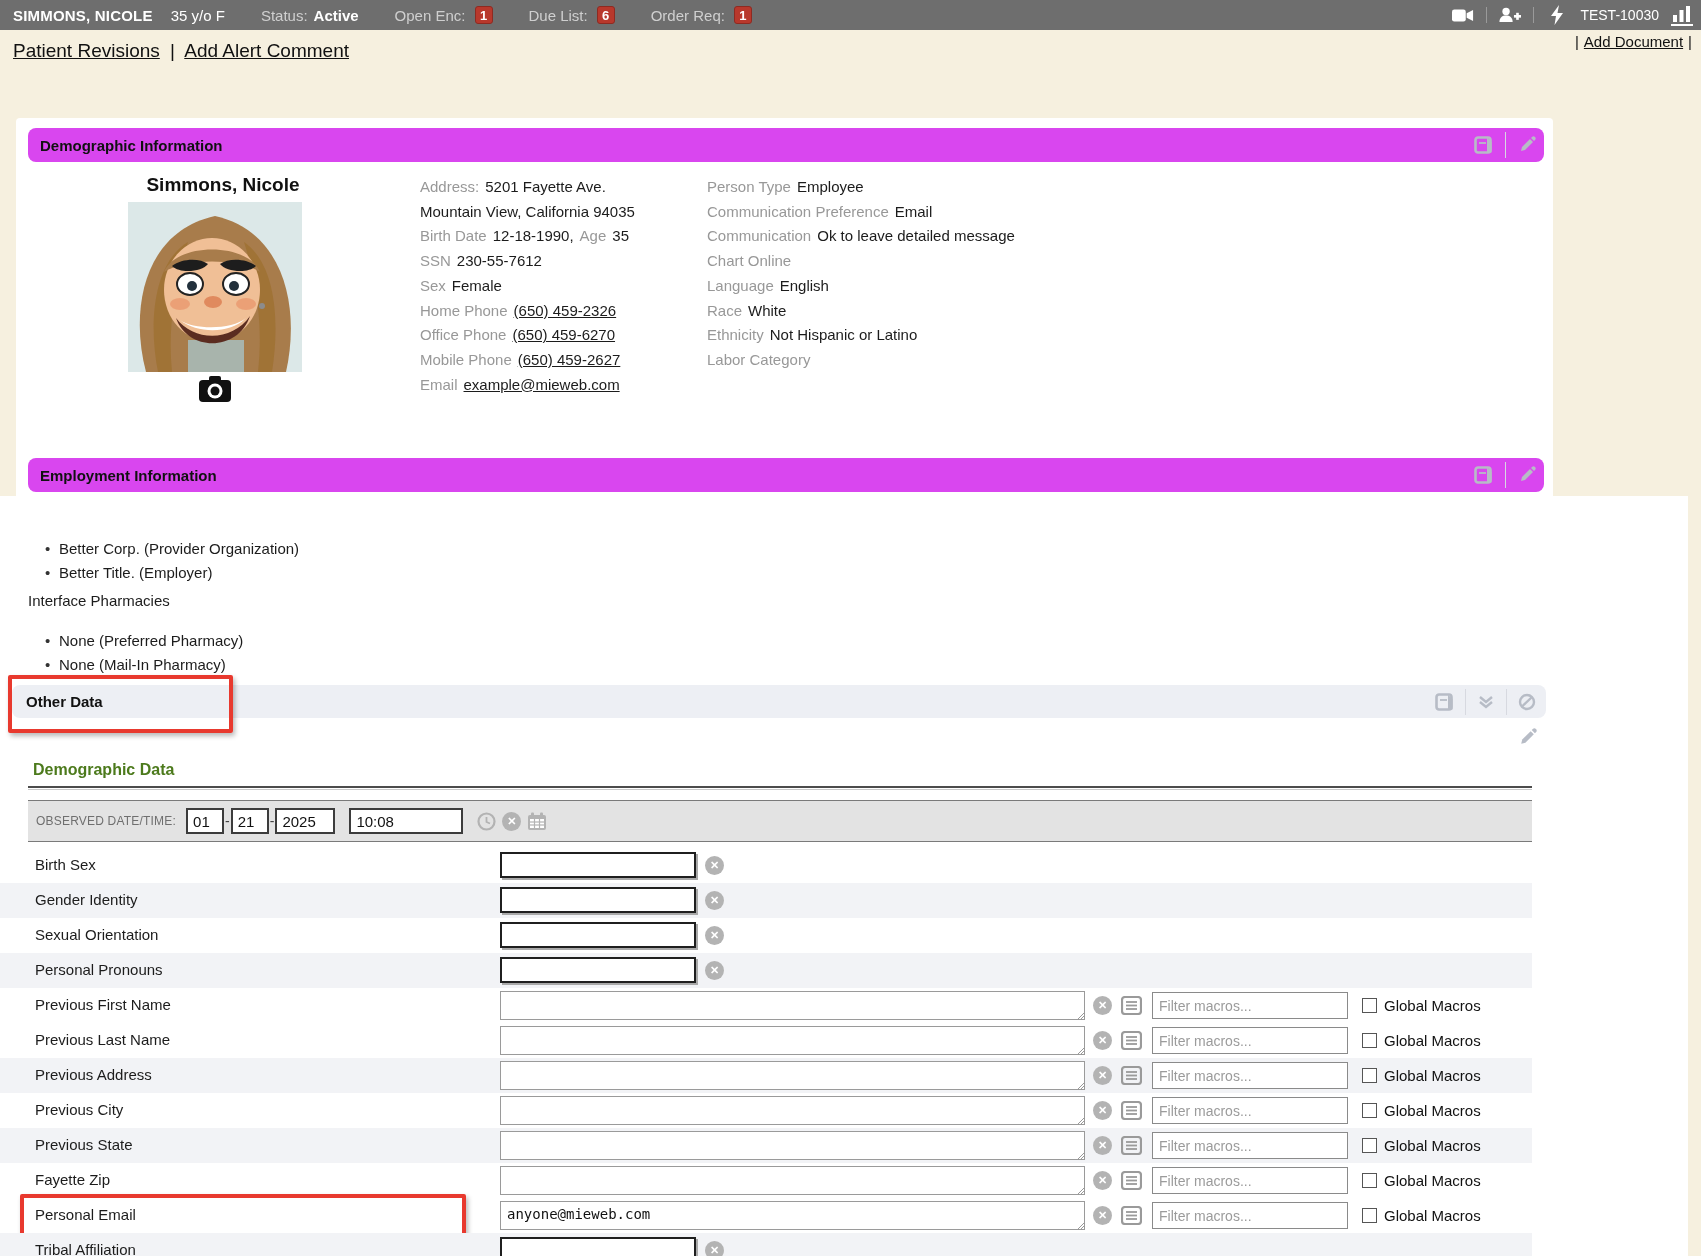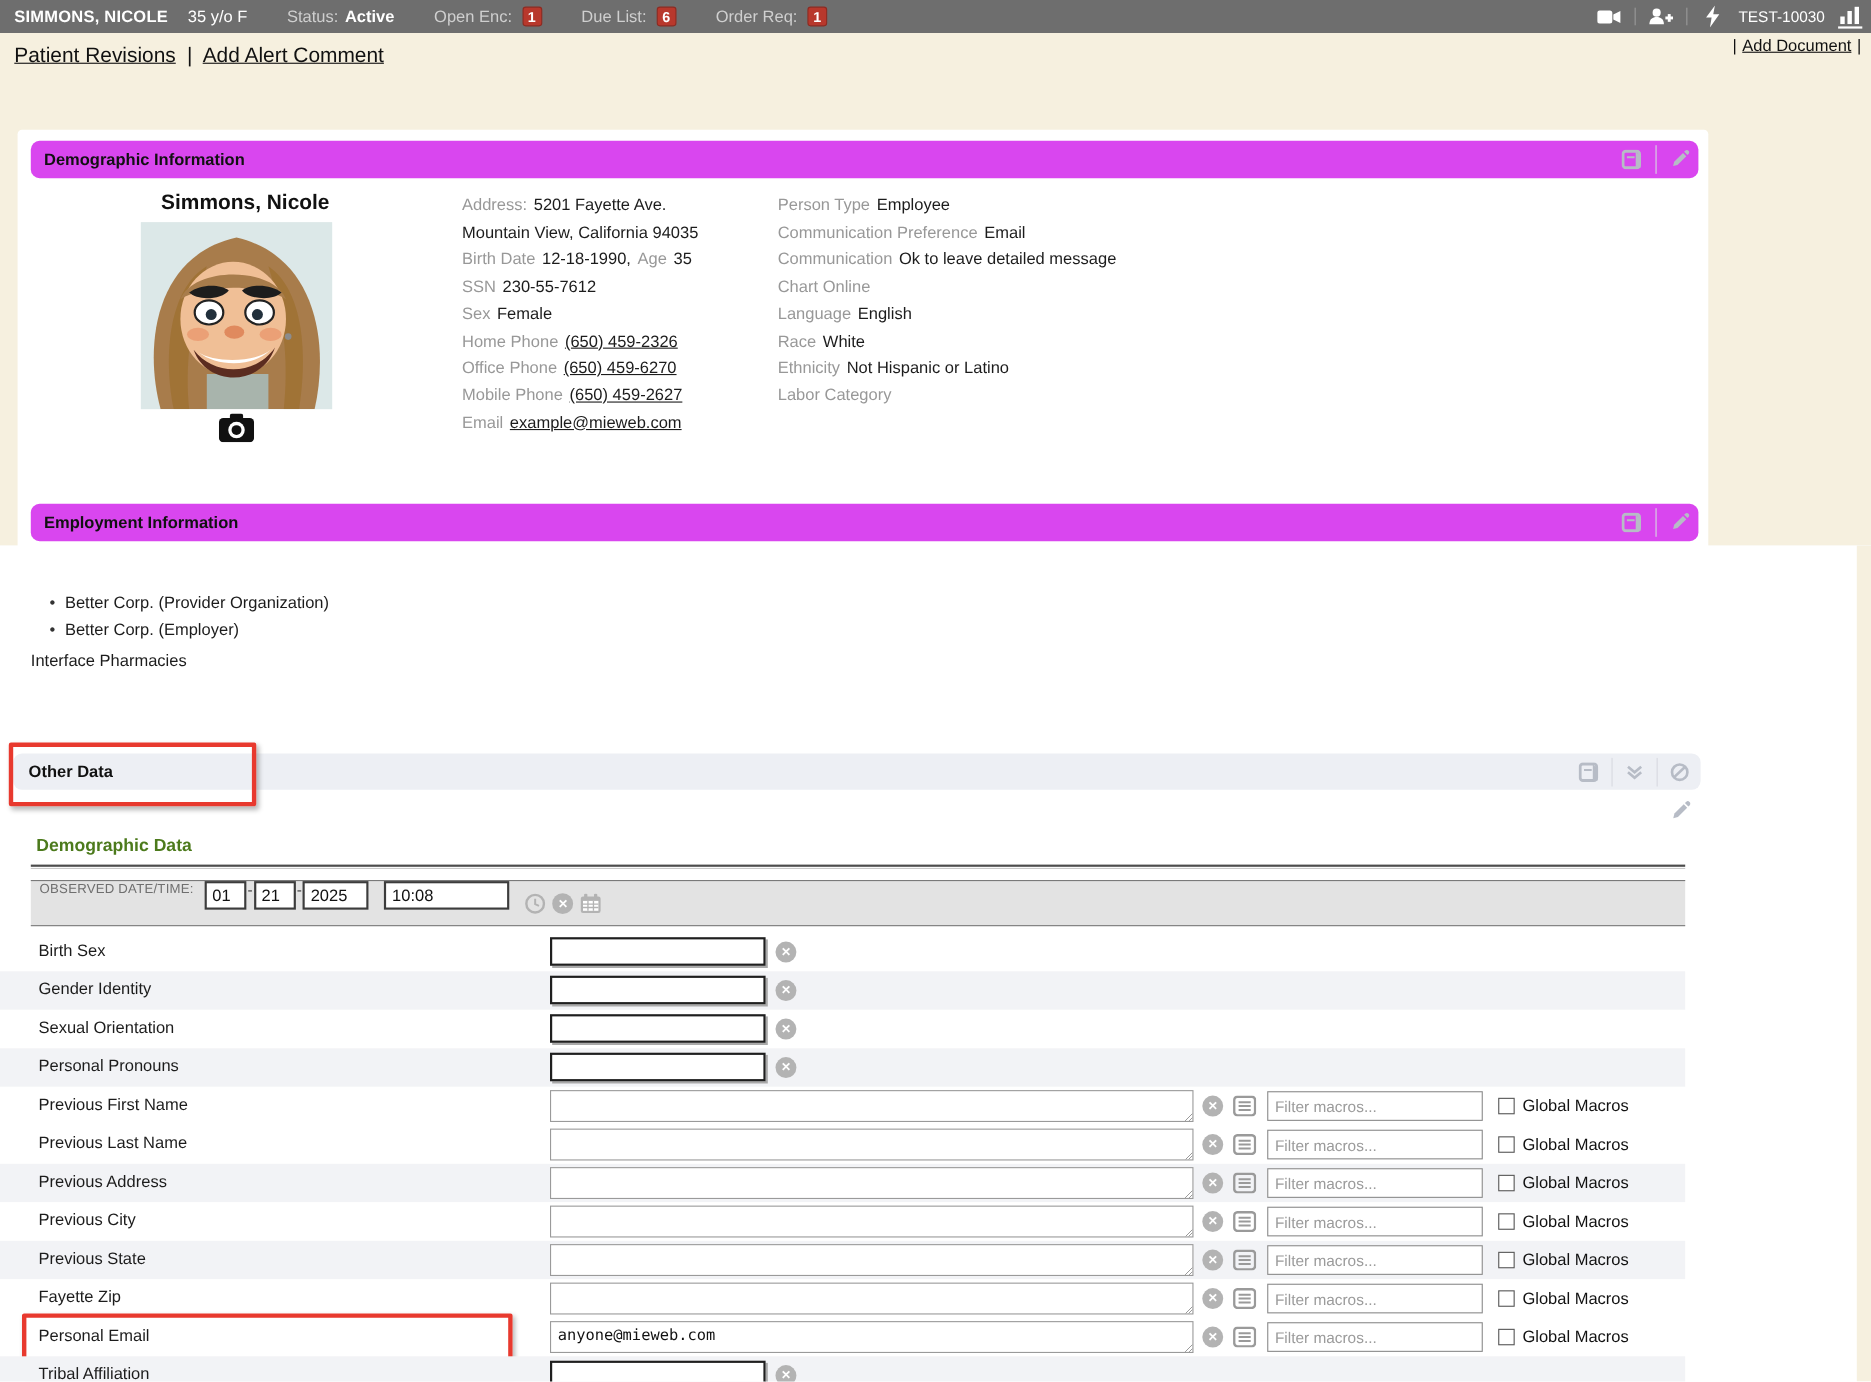--- a/index.html
+++ b/index.html
@@ -81,21 +81,21 @@
              pointer-events:none; z-index:30; }
   .other-ann { left:8px; top:179px; width:225px; height:58px; }
 
   .pencil-solo { position:absolute; left:1516px; top:230px; }
 
   .green-title { position:absolute; left:33px; top:265px; font-size:16px; font-weight:bold; color:#4c7a1c; }
   .dbl-rule { position:absolute; left:28px; top:290px; width:1504px; height:4px;
               border-top:2px solid #4c4c4c; border-bottom:1px solid #c9c9c9; }
 
   .obs-band { position:absolute; left:28px; top:304px; width:1504px; height:42px; background:#e3e3e3;
-              border-top:1px solid #7a7a7a; border-bottom:1px solid #7a7a7a; display:flex; }
+              border-top:1px solid #7a7a7a; border-bottom:1px solid #7a7a7a; display:flex; align-items:center; }
   .obs-label { font-size:12px; color:#6f6f6f; margin-left:8px; margin-right:10px; letter-spacing:.2px; }
   .obs-input { height:26px; border:2px solid #3c3c3c; background:#fff; font-size:15px; font-family:"Liberation Sans",sans-serif;
                padding-left:5px; color:#111; }
   .obs-mm, .obs-dd { width:38px; }
   .obs-yy { width:60px; margin-right:14px; }
   .obs-time { width:114px; }
   .obs-sep { font-size:14px; color:#444; margin:0 1px; }
   .obs-icons { display:flex; align-items:center; gap:5px; margin-left:12px; }
 
   .form-rows { position:absolute; left:0; top:352px; width:1701px; }
@@ -338,25 +338,30 @@
       <div class="seam-rect" style="left:404px; top:382px; width:110px; height:26px;"></div>
     </div>
   </div>
 
   <div class="lower">
     <div class="beige-strip"></div>
 
     <ul class="bullets blist1">
 
     <li>Better Corp. (Provider Organization)</li>
-        <li>Better Corp. (Employer)</li>
+        <li>Better Title. (Employer)</li>
       </ul>
 
     <div class="pharm-head">Interface Pharmacies</div>
 
+    <ul class="bullets blist2">
+
+    <li>None (Preferred Pharmacy)</li>
+        <li>None (Mail-In Pharmacy)</li>
+      </ul>
 
     <div class="other-bar">
       <span class="sectitle">Other Data</span>
       <span class="sec-icons">
         <span class="gicon">
           <svg width="20" height="18" viewBox="0 0 20 18">
               <rect x="1.5" y="1.5" width="15" height="15" rx="2.5" fill="none" stroke="#b7bcc6" stroke-width="2.6"></rect>
               <path d="M13 1.5 L17.5 6 L17.5 16.5 L13 16.5" fill="#b7bcc6"></path>
               <line x1="5" y1="7" x2="12" y2="7" stroke="#b7bcc6" stroke-width="1.8"></line>
             </svg>

